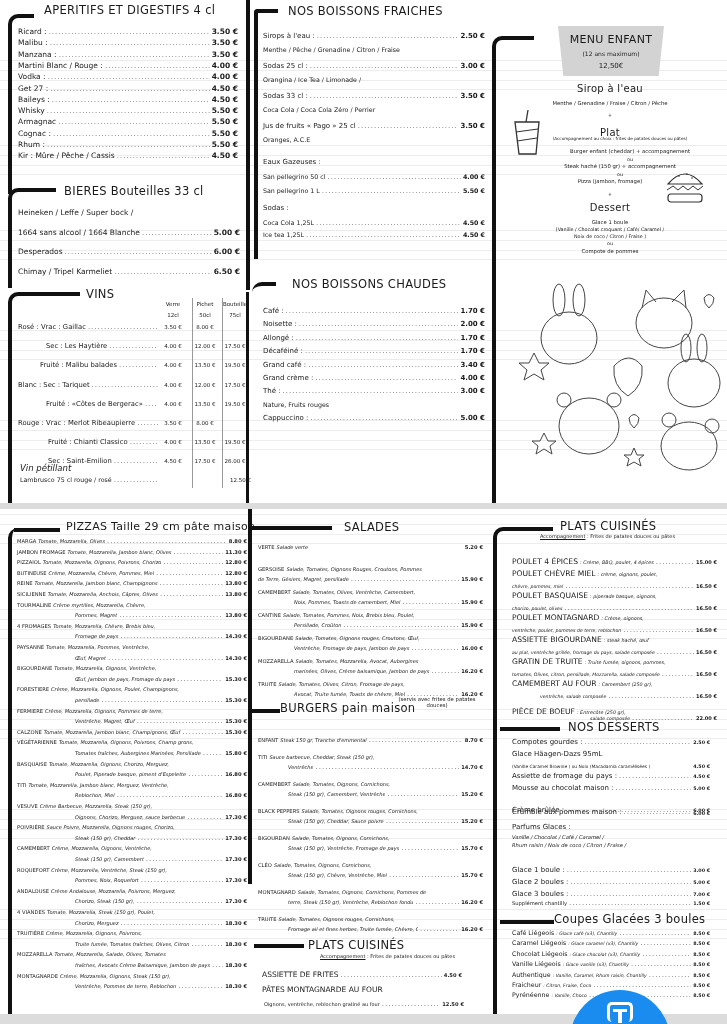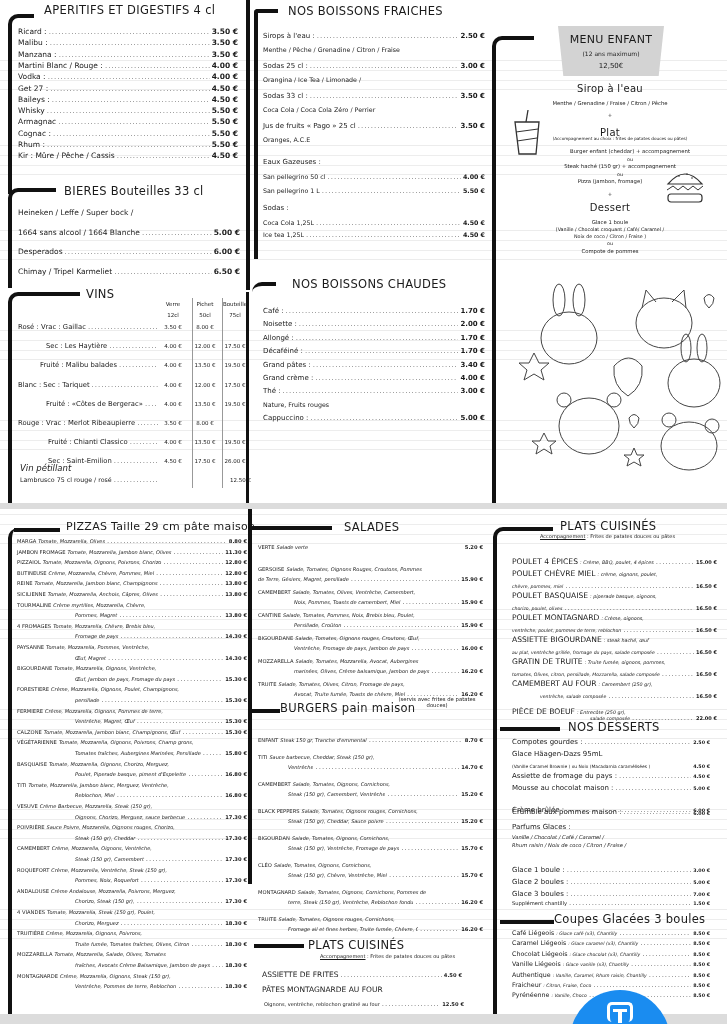--- a/index.html
+++ b/index.html
@@ -350,21 +350,21 @@
       <span class="lbl">Allongé :</span>
       <span class="dots"></span>
       <span class="price">1.70 €</span>
     </div>
     <div class="row" style="left: 263px; top: 347.2px; width: 222px; font-size: 7px;">
       <span class="lbl">Décaféiné :</span>
       <span class="dots"></span>
       <span class="price">1.70 €</span>
     </div>
     <div class="row" style="left: 263px; top: 360.6px; width: 222px; font-size: 7px;">
-      <span class="lbl">Grand pâtes :</span>
+      <span class="lbl">Grand café :</span>
       <span class="dots"></span>
       <span class="price">3.40 €</span>
     </div>
     <div class="row" style="left: 263px; top: 374px; width: 222px; font-size: 7px;">
       <span class="lbl">Grand crème :</span>
       <span class="dots"></span>
       <span class="price">4.00 €</span>
     </div>
     <div class="row" style="left: 263px; top: 387.4px; width: 222px; font-size: 7px;">
       <span class="lbl">Thé :</span>

